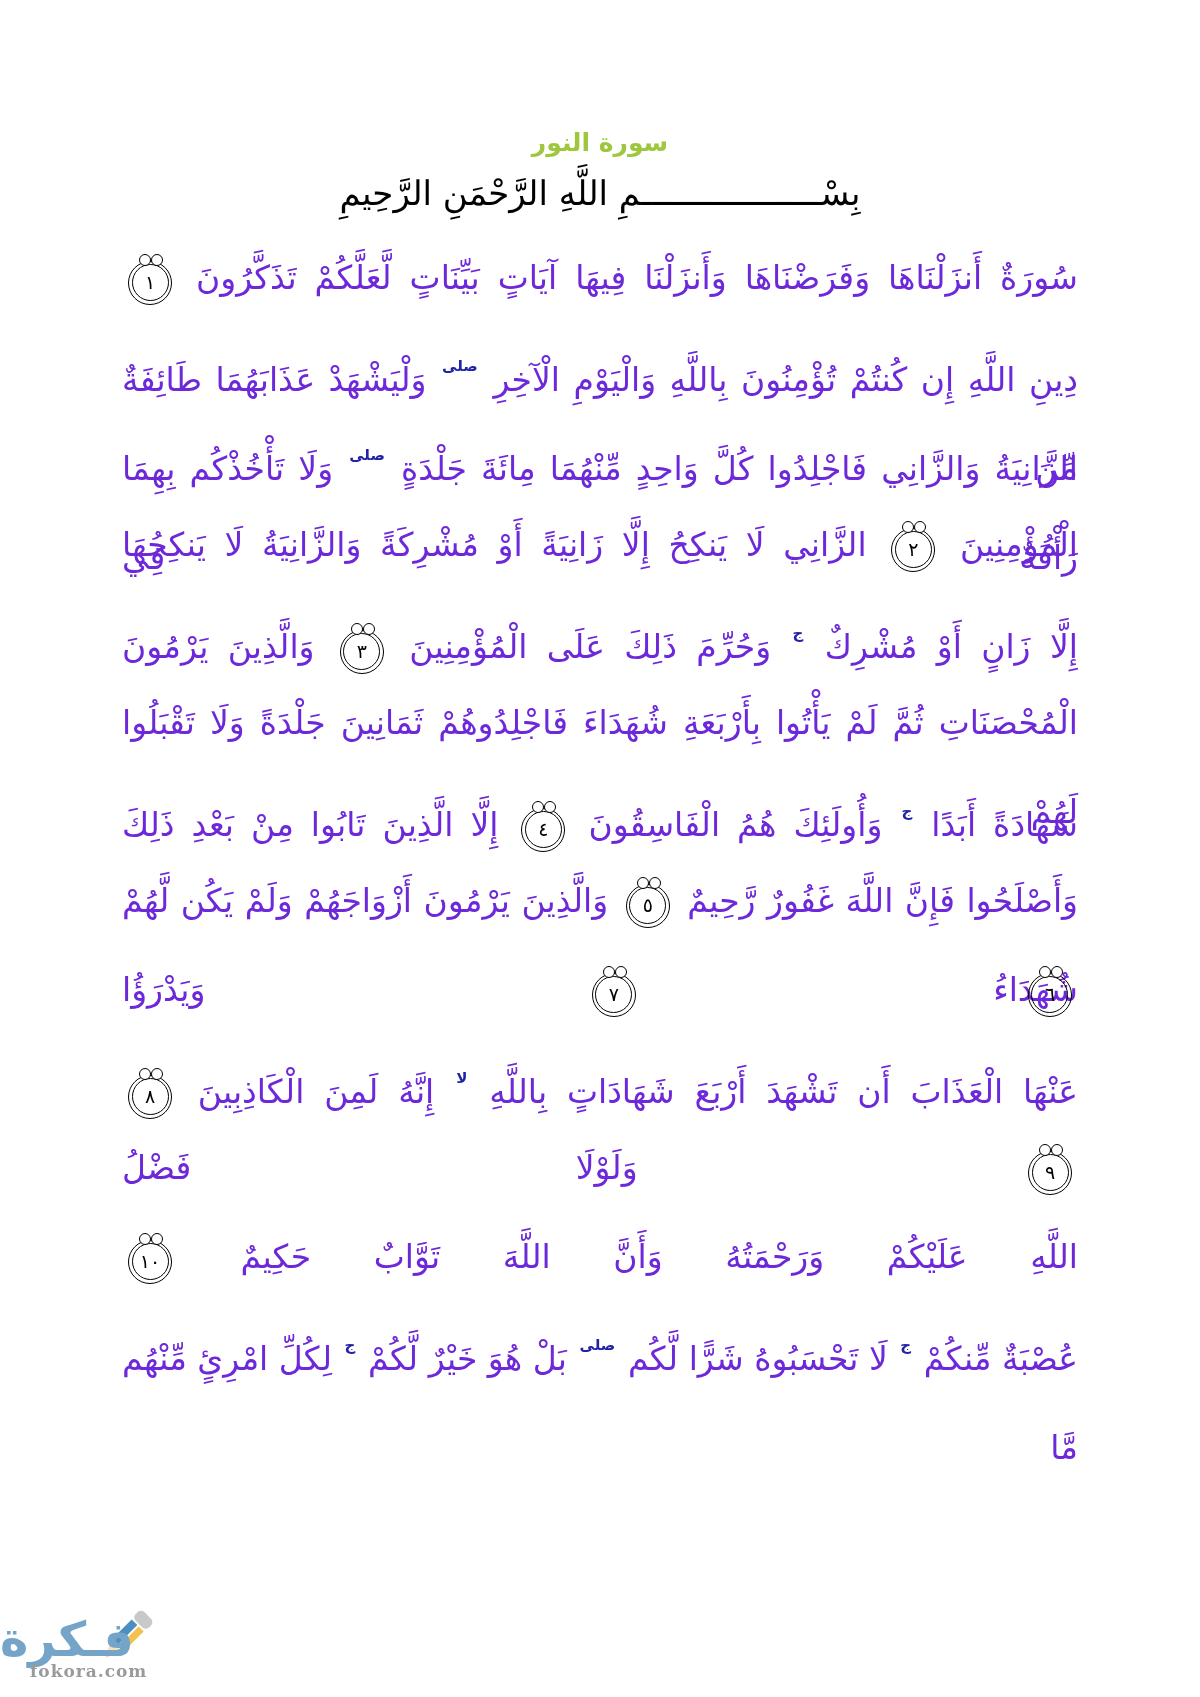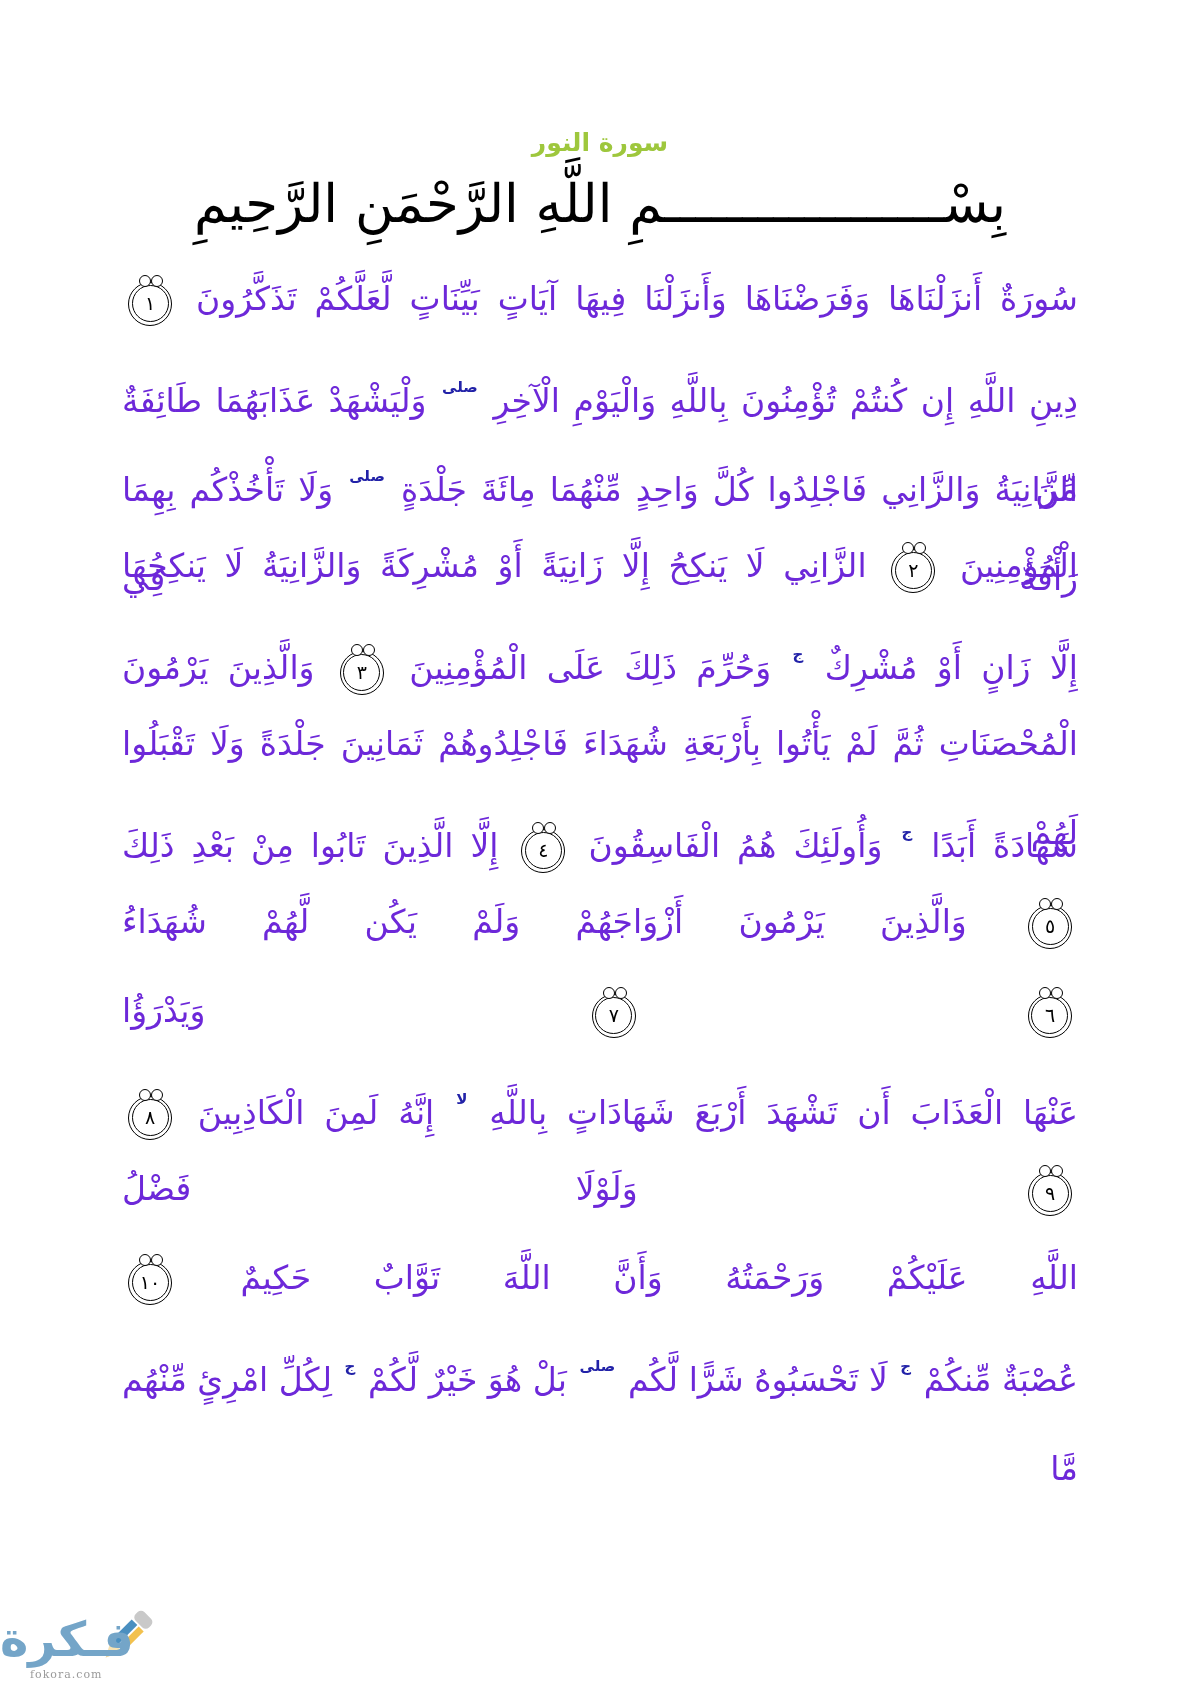--- a/index.html
+++ b/index.html
@@ -15,21 +15,21 @@
     text-align:center;
     font-size:25px;
     font-weight:bold;
     color:var(--title_green,#9ec73d);
     direction:rtl;
   }
   .basmala{
     margin-top:16px;
     text-align:center;
     direction:rtl;
-    font-size:53px;
+    font-size:34px;
     color:#000;
     font-family:"DejaVu Serif",serif;
     letter-spacing:0px;
   }
   .quran-body{
     direction:rtl;
     margin:20px 122px 0 122px;
     color:#000;
   }
   .line{
@@ -90,21 +90,21 @@
   .wm-ar{
     position:absolute;left:0;bottom:26px;
     font-size:48px;font-weight:bold;
     color:var(--wm_blue,#74a5c8);
     direction:rtl;
     line-height:1;
   }
   .wm-domain{
     position:absolute;left:30px;bottom:8px;
     font-family:"DejaVu Serif",serif;
-    font-size:11px;font-weight:normal;
+    font-size:17px;font-weight:bold;
     letter-spacing:1px;
     color:var(--wm_gray,#9a9a9a);
   }
   .wm-pencil{position:absolute;left:92px;bottom:12px;}
 </style>
 </head>
 <body>
 
 <div class="page">
 
@@ -113,21 +113,21 @@
   <div class="basmala">بِسْــــــــــــــــــمِ اللَّهِ الرَّحْمَنِ الرَّحِيمِ</div>
 
   <div class="quran-body">
       <div class="line"><span class="qt">سُورَةٌ أَنزَلْنَاهَا وَفَرَضْنَاهَا وَأَنزَلْنَا فِيهَا  آيَاتٍ بَيِّنَاتٍ لَّعَلَّكُمْ تَذَكَّرُونَ</span> <span class="vm"><span class="ring"></span><span class="num">١</span></span> </div>
       <div class="line"><span class="qt">دِينِ اللَّهِ إِن كُنتُمْ  تُؤْمِنُونَ بِاللَّهِ وَالْيَوْمِ الْآخِرِ</span> <span class="waqf">صلى</span> <span class="qt">وَلْيَشْهَدْ عَذَابَهُمَا طَائِفَةٌ مِّنَ</span> </div>
       <div class="line"><span class="qt">الزَّانِيَةُ وَالزَّانِي فَاجْلِدُوا كُلَّ  وَاحِدٍ مِّنْهُمَا مِائَةَ جَلْدَةٍ</span> <span class="waqf">صلى</span> <span class="qt">وَلَا تَأْخُذْكُم بِهِمَا رَأْفَةٌ فِي</span> </div>
       <div class="line"><span class="qt">الْمُؤْمِنِينَ</span> <span class="vm"><span class="ring"></span><span class="num">٢</span></span> <span class="qt">الزَّانِي لَا يَنكِحُ إِلَّا زَانِيَةً أَوْ مُشْرِكَةً وَالزَّانِيَةُ لَا يَنكِحُهَا</span> </div>
       <div class="line"><span class="qt">إِلَّا زَانٍ أَوْ مُشْرِكٌ</span> <span class="waqf">ج</span> <span class="qt">وَحُرِّمَ ذَلِكَ عَلَى الْمُؤْمِنِينَ</span> <span class="vm"><span class="ring"></span><span class="num">٣</span></span> <span class="qt">وَالَّذِينَ يَرْمُونَ</span> </div>
       <div class="line"><span class="qt">الْمُحْصَنَاتِ ثُمَّ لَمْ يَأْتُوا بِأَرْبَعَةِ شُهَدَاءَ فَاجْلِدُوهُمْ ثَمَانِينَ جَلْدَةً وَلَا تَقْبَلُوا لَهُمْ</span> </div>
       <div class="line"><span class="qt">شَهَادَةً أَبَدًا</span> <span class="waqf">ج</span> <span class="qt">وَأُولَئِكَ هُمُ الْفَاسِقُونَ</span> <span class="vm"><span class="ring"></span><span class="num">٤</span></span> <span class="qt">إِلَّا الَّذِينَ تَابُوا مِنْ بَعْدِ ذَلِكَ</span> </div>
-      <div class="line"> <span class="vm"><span class="ring"></span><span class="num">٥</span></span> <span class="qt">وَالَّذِينَ يَرْمُونَ أَزْوَاجَهُمْ وَلَمْ يَكُن لَّهُمْ شُهَدَاءُ</span> </div>
+      <div class="line"><span class="qt">وَأَصْلَحُوا فَإِنَّ اللَّهَ غَفُورٌ رَّحِيمٌ</span> <span class="vm"><span class="ring"></span><span class="num">٥</span></span> <span class="qt">وَالَّذِينَ يَرْمُونَ أَزْوَاجَهُمْ وَلَمْ يَكُن لَّهُمْ شُهَدَاءُ</span> </div>
       <div class="line"><span class="vm"><span class="ring"></span><span class="num">٦</span></span>  <span class="vm"><span class="ring"></span><span class="num">٧</span></span> <span class="qt">وَيَدْرَؤُا</span> </div>
       <div class="line"><span class="qt">عَنْهَا الْعَذَابَ أَن تَشْهَدَ أَرْبَعَ شَهَادَاتٍ بِاللَّهِ</span> <span class="waqf">لا</span> <span class="qt">إِنَّهُ  لَمِنَ الْكَاذِبِينَ</span> <span class="vm"><span class="ring"></span><span class="num">٨</span></span> </div>
       <div class="line"> <span class="vm"><span class="ring"></span><span class="num">٩</span></span> <span class="qt">وَلَوْلَا فَضْلُ</span> </div>
       <div class="line"><span class="qt">اللَّهِ عَلَيْكُمْ وَرَحْمَتُهُ وَأَنَّ اللَّهَ تَوَّابٌ حَكِيمٌ</span> <span class="vm"><span class="ring"></span><span class="num">١٠</span></span>  </div>
       <div class="line"><span class="qt">عُصْبَةٌ مِّنكُمْ</span> <span class="waqf">ج</span> <span class="qt">لَا تَحْسَبُوهُ شَرًّا لَّكُم</span> <span class="waqf">صلى</span> <span class="qt">بَلْ هُوَ خَيْرٌ لَّكُمْ</span> <span class="waqf">ج</span> <span class="qt">لِكُلِّ امْرِئٍ مِّنْهُم مَّا</span> </div>
     </div>
 
   <div class="watermark">
     <svg class="wm-pencil" width="66" height="74" viewBox="0 0 70 74" aria-hidden="true">
       <g transform="rotate(45 35 35)">

